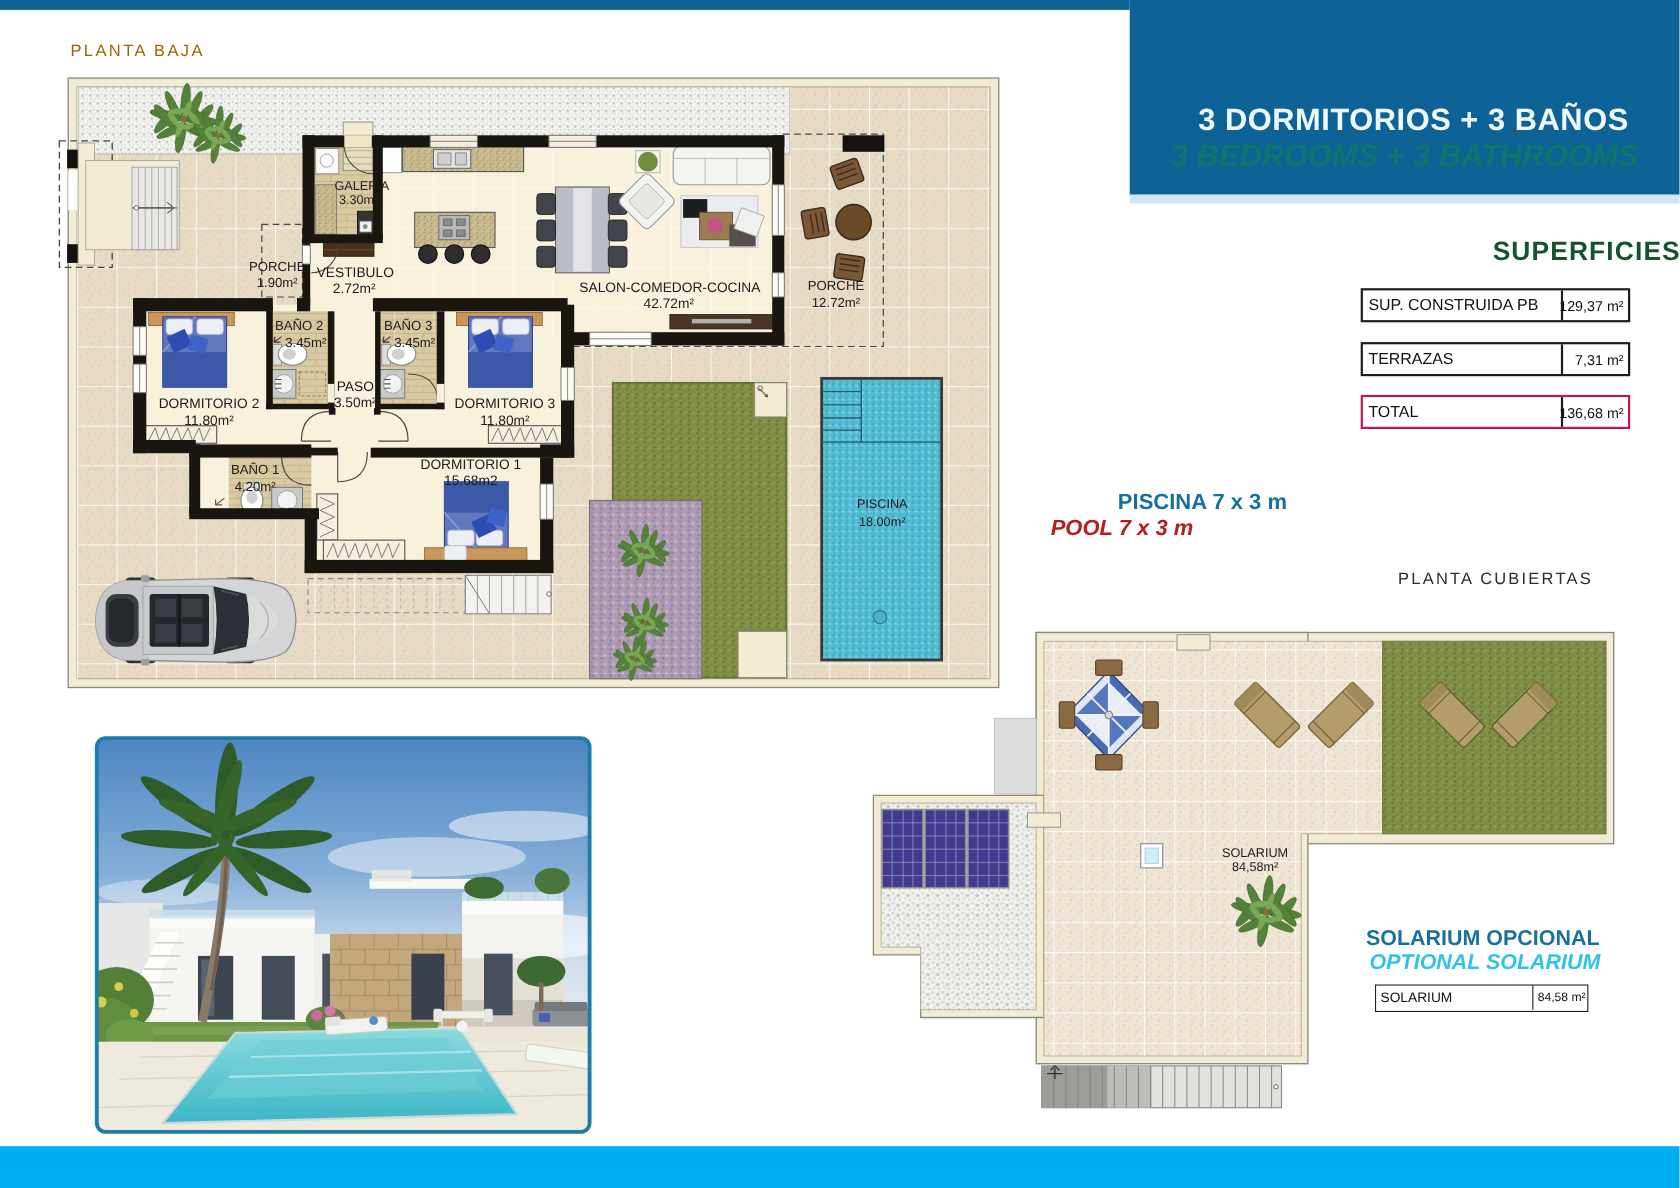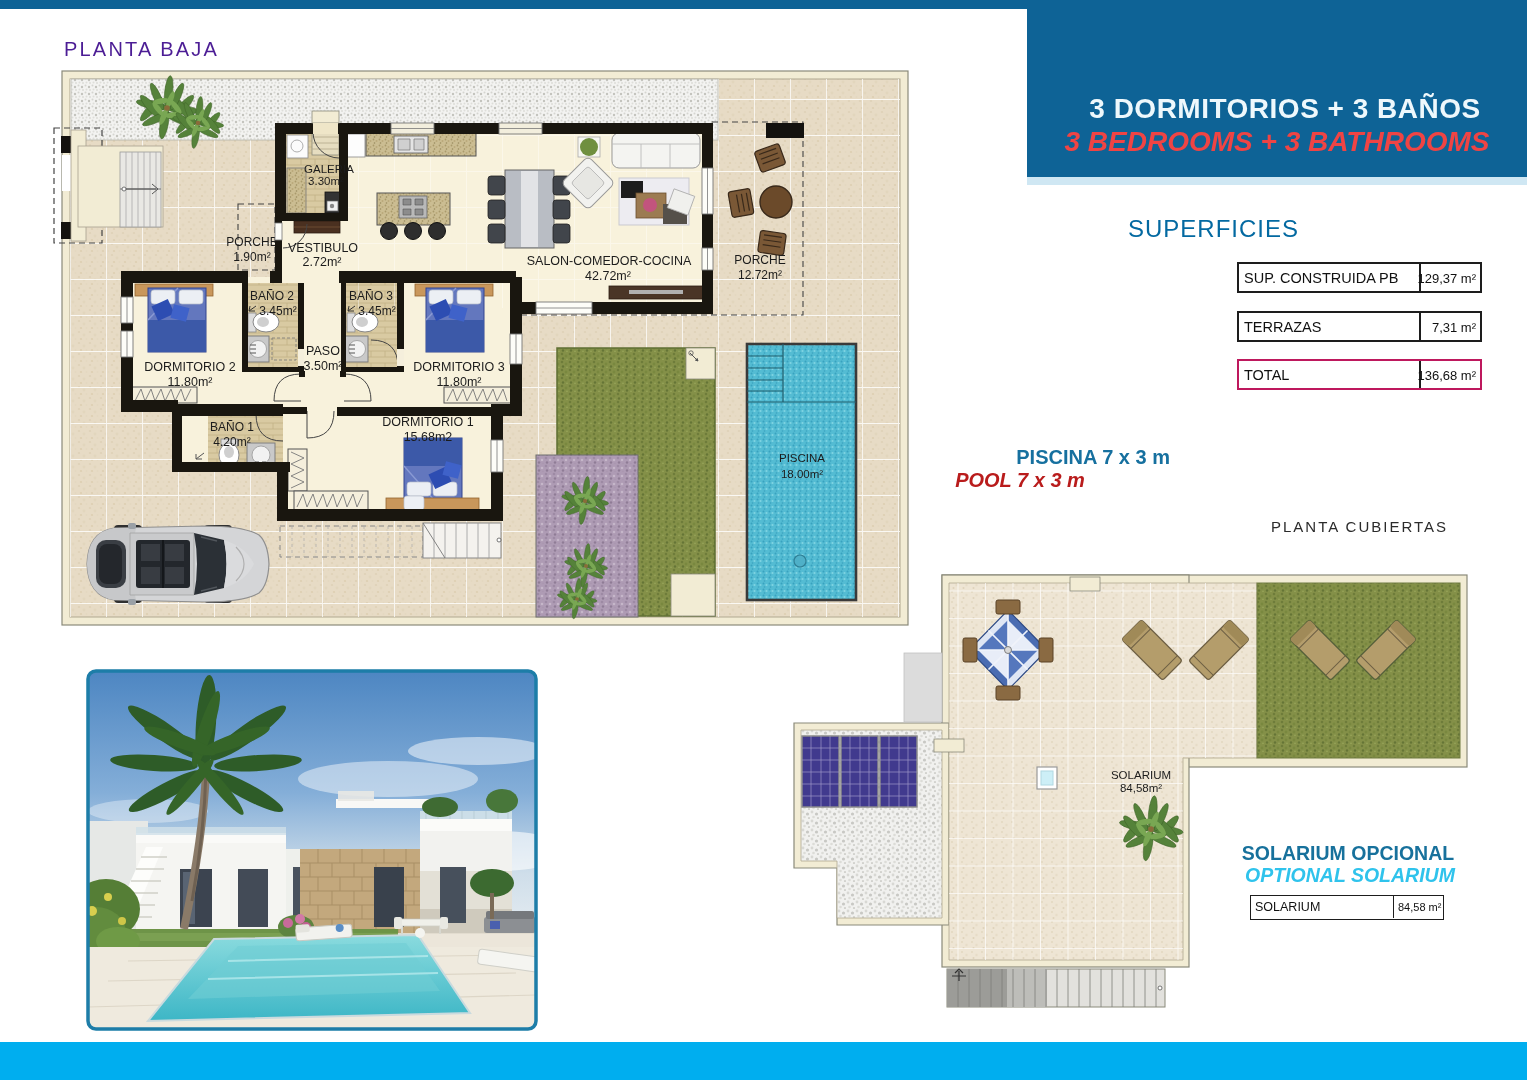--- a/index.html
+++ b/index.html
@@ -11,25 +11,25 @@
 <body>
 
 <div class="abs" style="left:0;top:0;width:1027px;height:9px;background:#0e6396;"></div>
 
 <div class="abs" style="left:1027px;top:0;width:500px;height:177px;background:#0e6396;"></div>
 
 <div class="abs" style="left:1027px;top:177px;width:500px;height:8px;background:#cfe7f3;"></div>
 
 <div class="abs" style="left:1040px;top:93px;width:490px;text-align:center;color:#eef8fc;font-size:28px;font-weight:bold;letter-spacing:0.5px;">3 DORMITORIOS + 3 BAÑOS</div>
 
-<div class="abs" style="left:1032px;top:126px;width:490px;text-align:center;color:#ef4444;font-size:28px;font-weight:bold;font-style:italic;">3 BEDROOMS + 3 BATHROOMS</div>
-
-<div class="abs" style="left:64px;top:38px;font-size:20px;letter-spacing:2.2px;color:#4c1d95;">PLANTA BAJA</div>
-
-<div class="abs" style="left:1128px;top:215px;width:400px;text-align:left;font-size:24px;color:#0369a1;letter-spacing:1px;">SUPERFICIES</div>
+<div class="abs" style="left:1032px;top:126px;width:490px;text-align:center;color:#0f766e;font-size:28px;font-weight:bold;font-style:italic;">3 BEDROOMS + 3 BATHROOMS</div>
+
+<div class="abs" style="left:64px;top:38px;font-size:15px;letter-spacing:2.2px;color:#a16207;">PLANTA BAJA</div>
+
+<div class="abs" style="left:1128px;top:215px;width:400px;text-align:right;font-size:24px;color:#14532d;letter-spacing:1px;font-weight:bold;">SUPERFICIES</div>
 
 <div class="abs" style="left:1237px;top:262px;width:245px;height:31px;border:2px solid #1d1d1d;box-sizing:border-box;padding-left:41px;">
   <div class="abs" style="left:5px;top:6px;font-size:14.5px;color:#111;">SUP. CONSTRUIDA PB</div>
   <div class="abs" style="left:180px;top:0;width:1.5px;height:27px;background:#1d1d1d;"></div>
   <div class="abs" style="right:4px;top:7px;font-size:13px;color:#111;white-space:nowrap;">129,37 m²</div>
 </div>
 
 <div class="abs" style="left:1237px;top:311px;width:245px;height:31px;border:2px solid #1d1d1d;box-sizing:border-box;padding-left:39px;">
   <div class="abs" style="left:5px;top:6px;font-size:14.5px;color:#111;">TERRAZAS</div>
   <div class="abs" style="left:180px;top:0;width:1.5px;height:27px;background:#1d1d1d;"></div>

